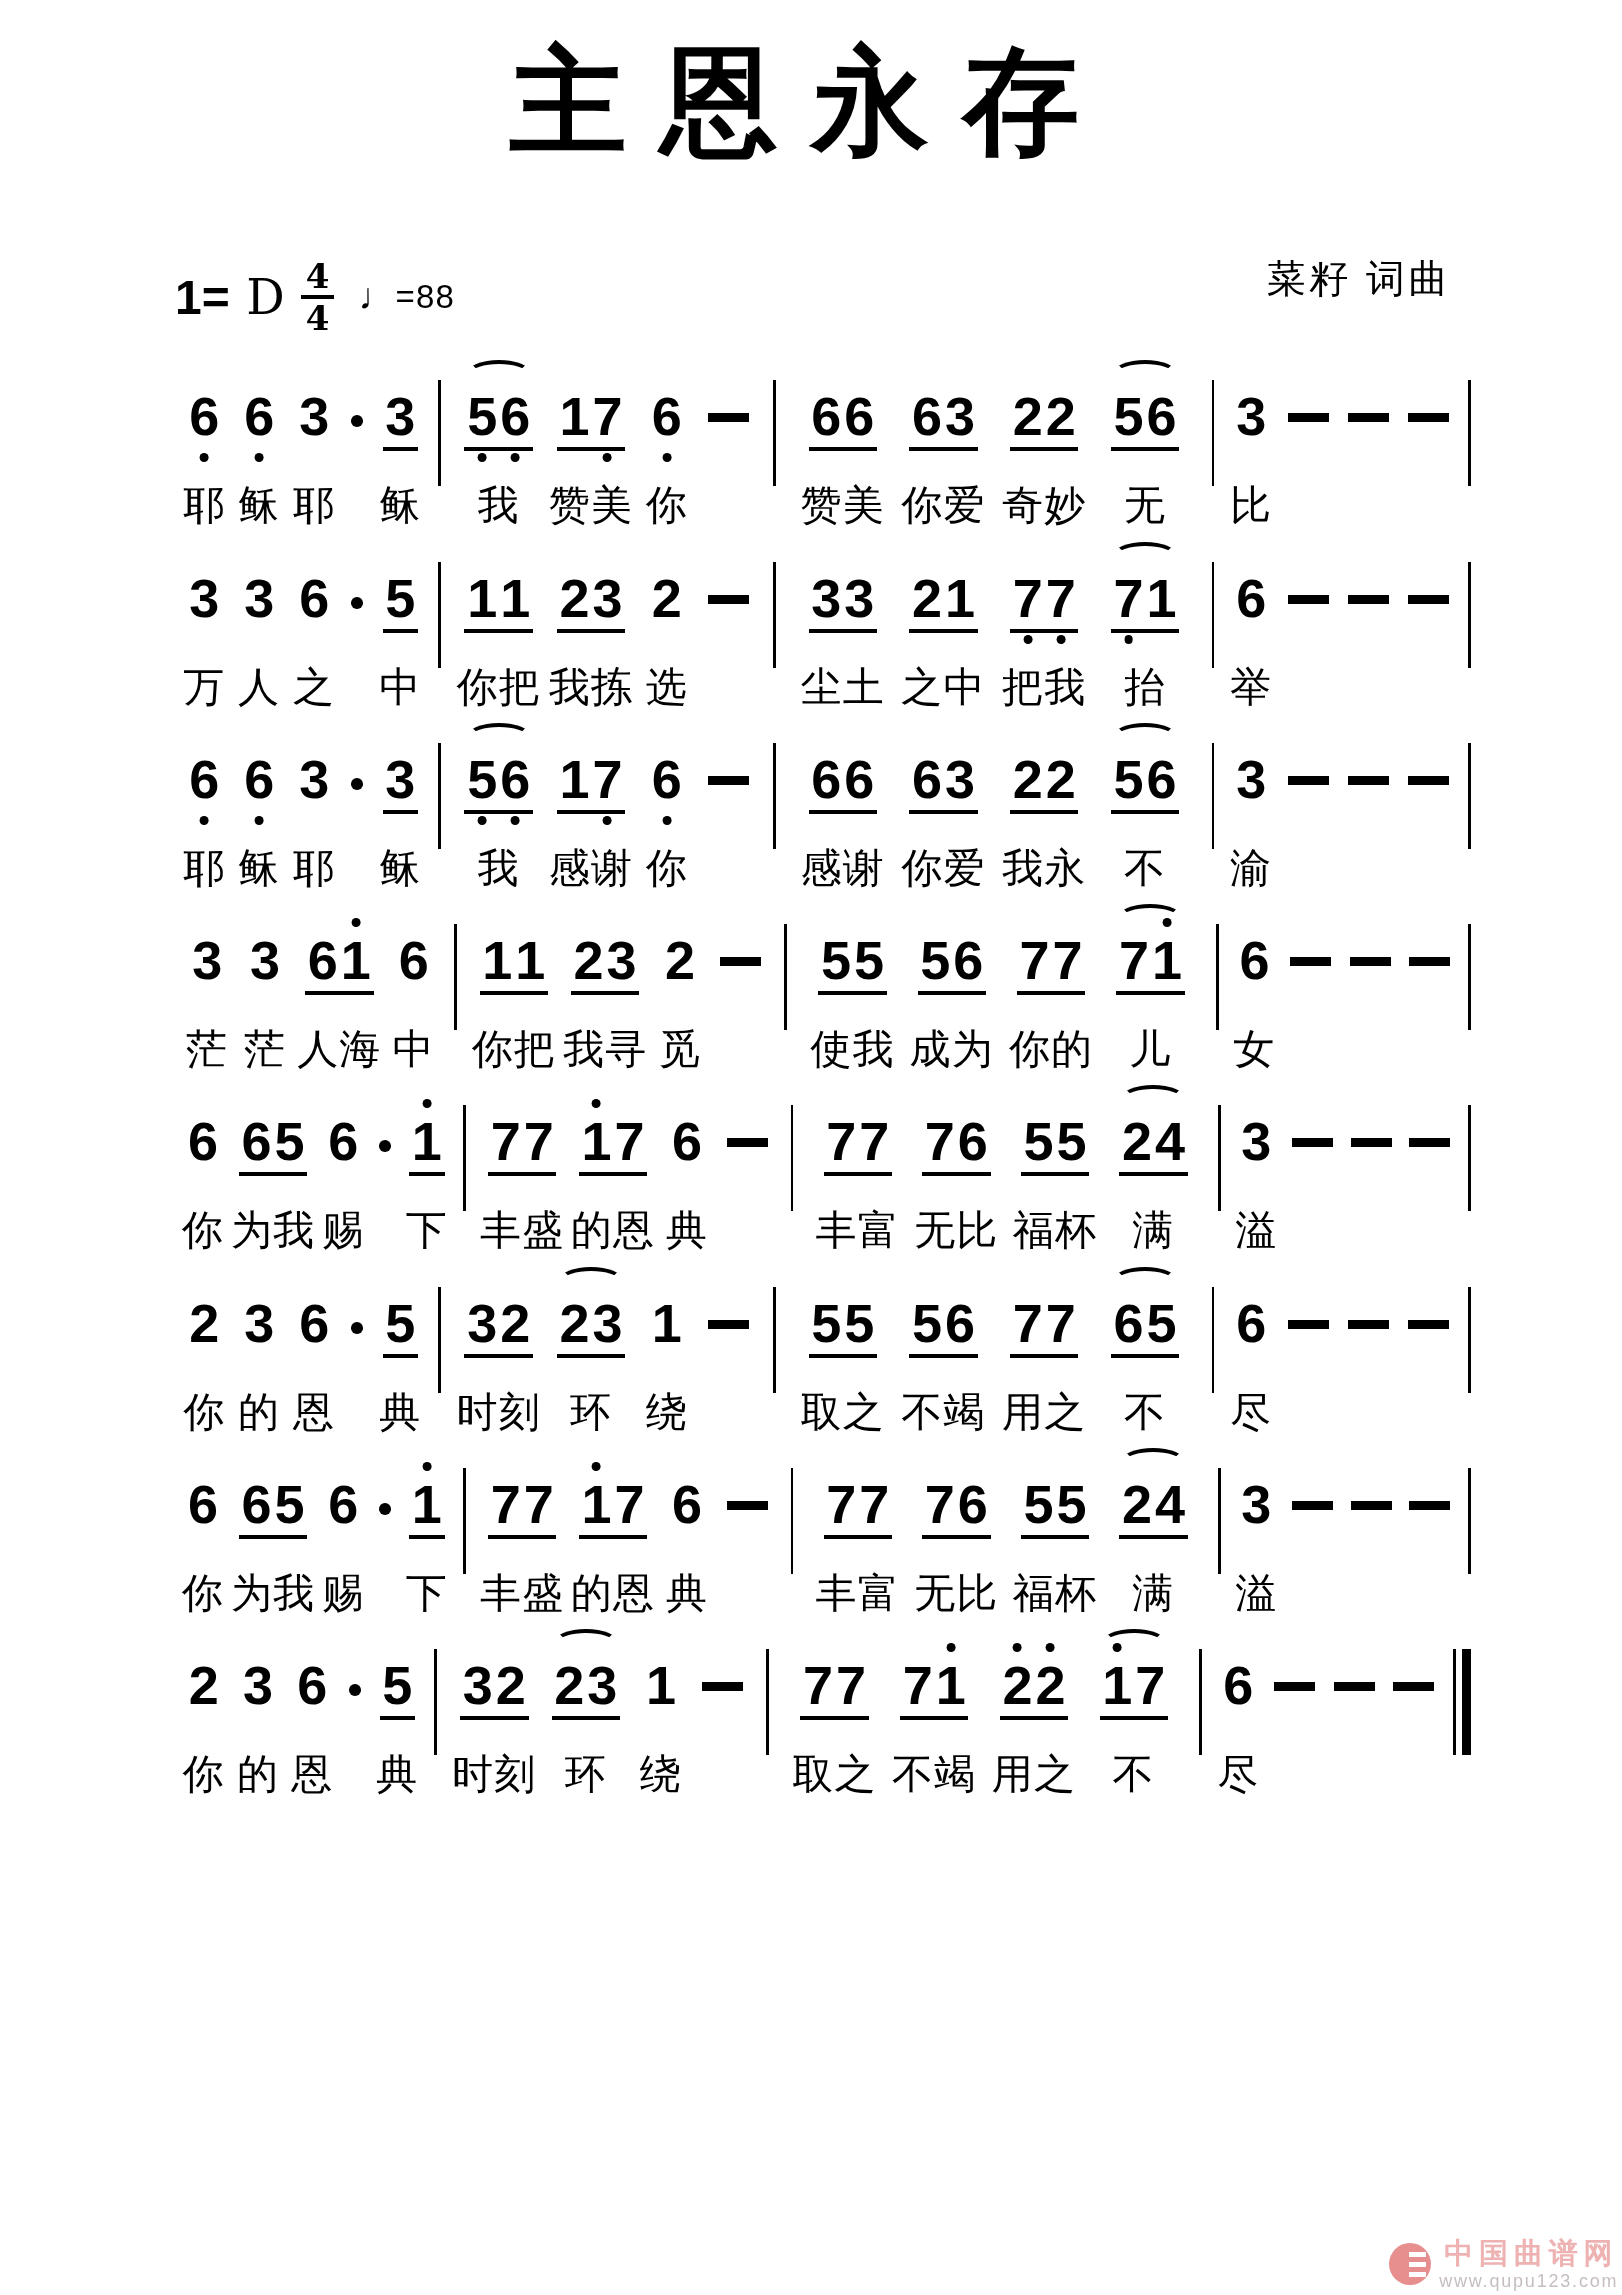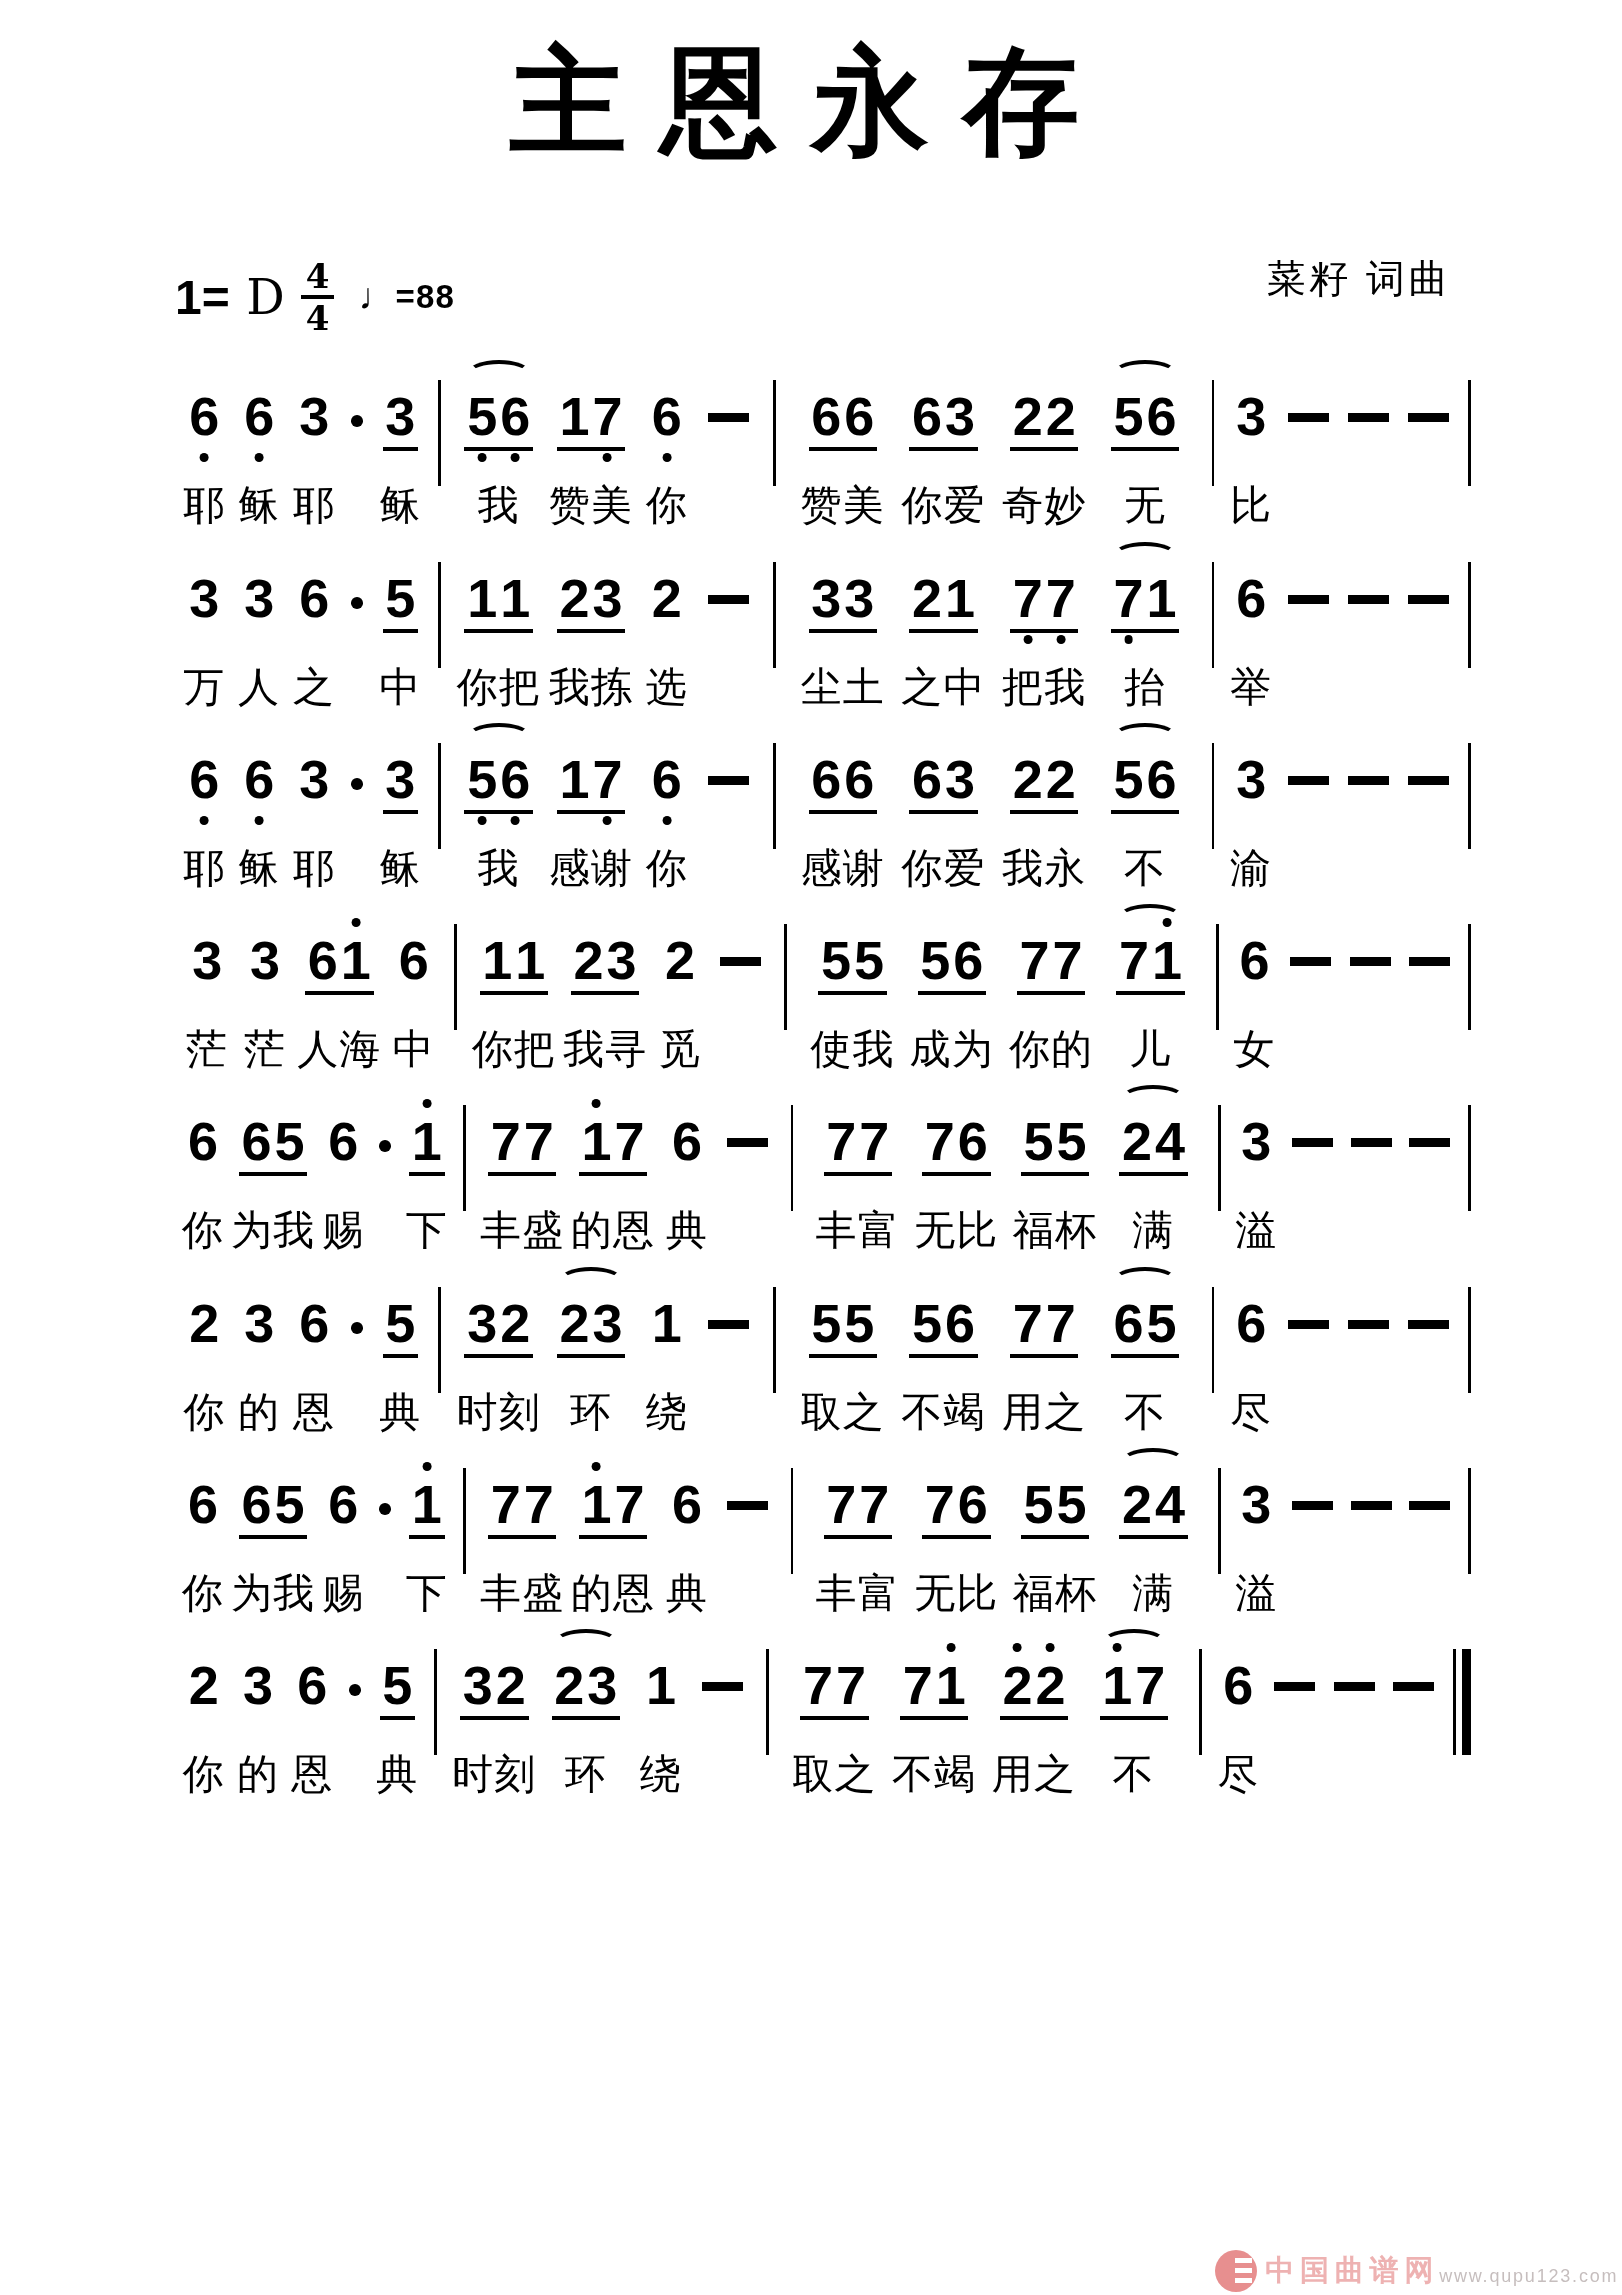--- a/index.html
+++ b/index.html
@@ -12,21 +12,21 @@
          font-family:"DejaVu Serif","Liberation Serif",serif;
          font-size:117px;font-weight:700;letter-spacing:34px;line-height:1.15;white-space:nowrap;}
   .keyrow{position:absolute;top:253px;left:175px;display:flex;align-items:center;gap:16.4px;height:88px;}
   .key-label{font-size:48px;font-weight:600;}
   .key-letter{font-family:"DejaVu Serif","Liberation Serif",serif;font-size:48px;}
   .timesig{display:flex;flex-direction:column;align-items:center;line-height:1;}
   .timesig .num{font-size:34px;font-weight:700;font-family:"DejaVu Serif","Liberation Serif",serif;}
   .timesig .bar{width:33px;height:3.5px;background:#000;margin:2.3px 0;}
   .tempo{display:flex;align-items:center;margin-left:8.2px;}
   .tempo .glyph{font-size:37px;}
-  .tempo .val{font-size:33px;font-weight:700;letter-spacing:1.2px;}
+  .tempo .val{font-size:33px;font-weight:400;letter-spacing:1.2px;}
   .credit{position:absolute;top:252px;right:172px;font-size:39px;letter-spacing:3.5px;white-space:nowrap;}
 
   
   #score{position:absolute;left:167px;top:0;width:1304px;}
   .system{position:absolute;left:0;width:100%;height:175px;}
   .notesrow{position:relative;display:flex;align-items:flex-start;width:100%;}
   .measure{display:flex;justify-content:space-evenly;align-items:flex-start;min-width:0;}
   .barline{flex:none;width:2.9px;height:106px;background:#000;margin-top:21px;}
   .finalbar{flex:none;display:flex;gap:6.4px;margin-top:21px;}
   .finalbar .thin{width:2.9px;height:106px;background:#000;}
@@ -47,21 +47,21 @@
   .augdot{width:11.7px;height:11.7px;border-radius:50%;background:#000;margin-top:56px;flex:none;}
   .dashnote{width:41px;height:9.4px;background:#000;margin-top:54px;flex:none;}
   .lyr{position:absolute;top:89px;left:50%;transform:translateX(-50%);
        font-size:41px;font-weight:500;white-space:nowrap;letter-spacing:1.2px;}
 
   
   .watermark{position:absolute;right:4.7px;bottom:3.5px;display:flex;align-items:center;gap:8.2px;}
   .wm-logo{width:42px;height:42px;border-radius:50%;background:#e78f8f;position:relative;flex:none;}
   .wm-logo::after{content:"";position:absolute;right:4.7px;top:8.8px;width:17.5px;height:4.7px;background:#fff;
                   box-shadow:0 10px 0 #fff,0 20px 0 #fff;}
-  .wm-col{display:flex;flex-direction:row;align-items:flex-end;line-height:1.15;}
+  .wm-col{display:flex;flex-direction:column;align-items:flex-end;line-height:1.15;}
   .wm-site{font-size:29px;letter-spacing:5.8px;color:#eeb2b2;font-weight:700;}
   .wm-url{font-size:18px;color:#c6bebe;letter-spacing:1.8px;}
 </style>
 </head>
 <body>
 
 <div class="page">
 
   <div class="title">主恩永存</div>
 

